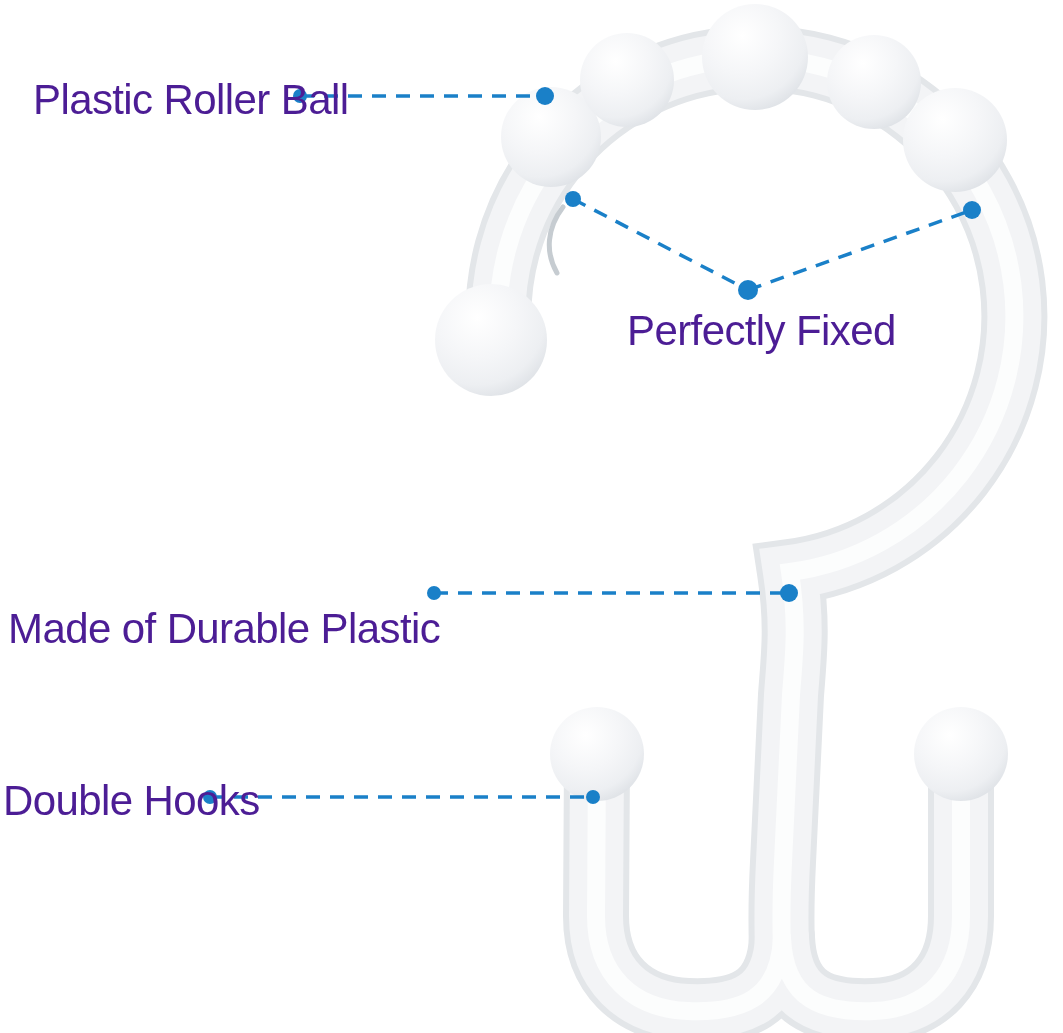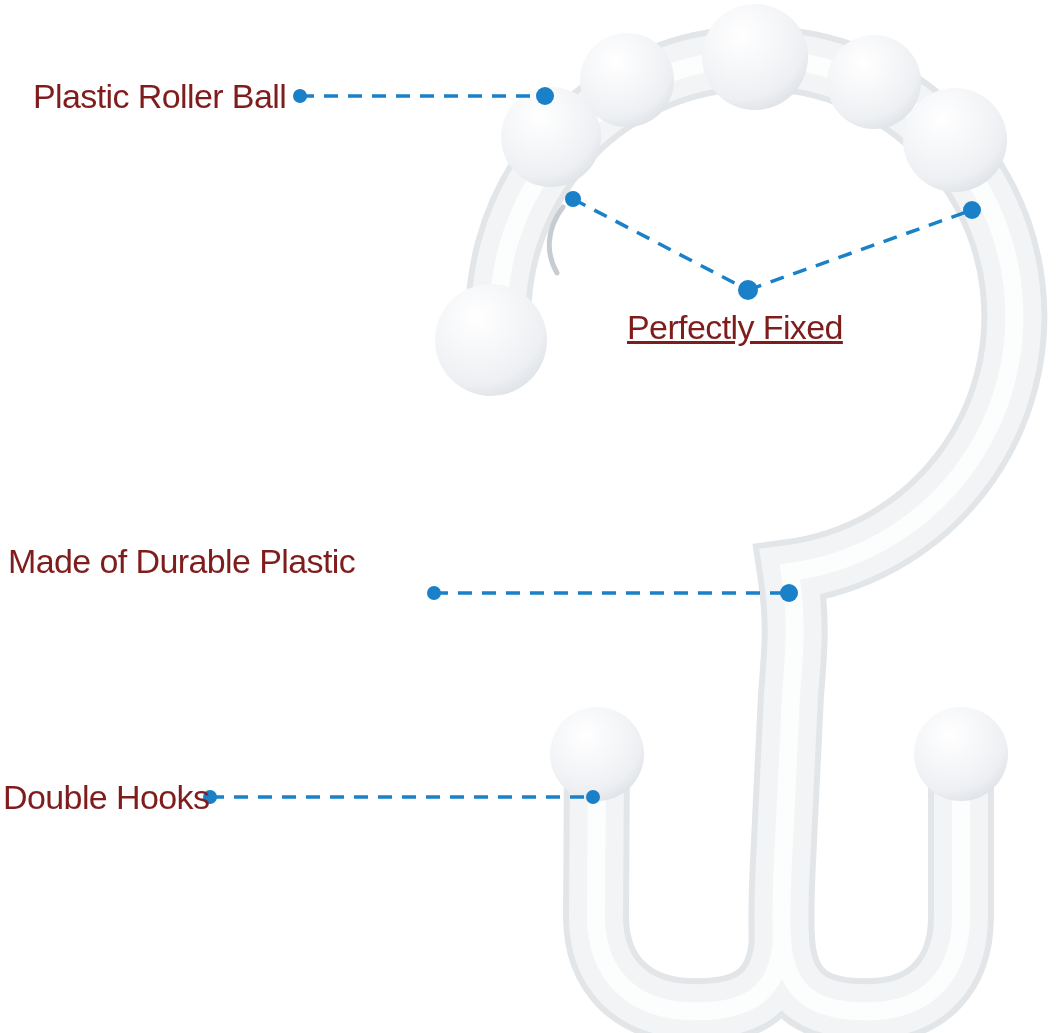--- a/index.html
+++ b/index.html
@@ -7,24 +7,24 @@
     position: relative;
     width: 1063px;
     height: 1033px;
     background: #ffffff;
     overflow: hidden;
     font-family: "Liberation Sans", sans-serif;
   }
   .stage svg { position: absolute; inset: 0; }
   .label {
     position: absolute;
-    font-size: 34px;
+    font-size: 42px;
     line-height: 1;
     letter-spacing: -0.6px;
-    color: #7f1d1d;
+    color: #4c1d95;
     white-space: nowrap;
     user-select: none;
   }
   
   .tube-outer use, .tube-outer path { fill: none; stroke-linecap: round; stroke-width: 66px; }
   .tube-mid   use, .tube-mid path   { fill: none; stroke-linecap: round; stroke-width: 54px; }
   .tube-hi    use, .tube-hi path    { fill: none; stroke-linecap: round; stroke-width: 18px; }
   .dash-line { stroke-width: 3.5px; stroke-dasharray: 14 10; fill: none; }
   .slot-line { fill: none; stroke: #c6ccd1; stroke-width: 5px; stroke-linecap: round; }
 </style>
@@ -95,19 +95,19 @@
       <circle cx="748" cy="290" r="10" fill="#1a80c8"></circle>
       <circle cx="434" cy="593" r="7" fill="#1a80c8"></circle>
       <circle cx="789" cy="593" r="9" fill="#1a80c8"></circle>
       <circle cx="210" cy="797" r="7" fill="#1a80c8"></circle>
       <circle cx="593" cy="797" r="7" fill="#1a80c8"></circle>
     </g>
   </svg>
 
   <div class="label" style="left:33px;  top:79px;">Plastic Roller Ball</div>
 
-  <div class="label" style="left:627px; top:310px;text-decoration:underline;">Perfectly Fixed</div>
+  <div class="label" style="left:627px; top:310px;">Perfectly Fixed</div>
 
-  <div class="label" style="left:8px;   top:544px;">Made of Durable Plastic</div>
+  <div class="label" style="left:8px;   top:608px;">Made of Durable Plastic</div>
 
   <div class="label" style="left:3px;   top:780px;">Double Hooks</div>
 
 </div>
 
 </body></html>

